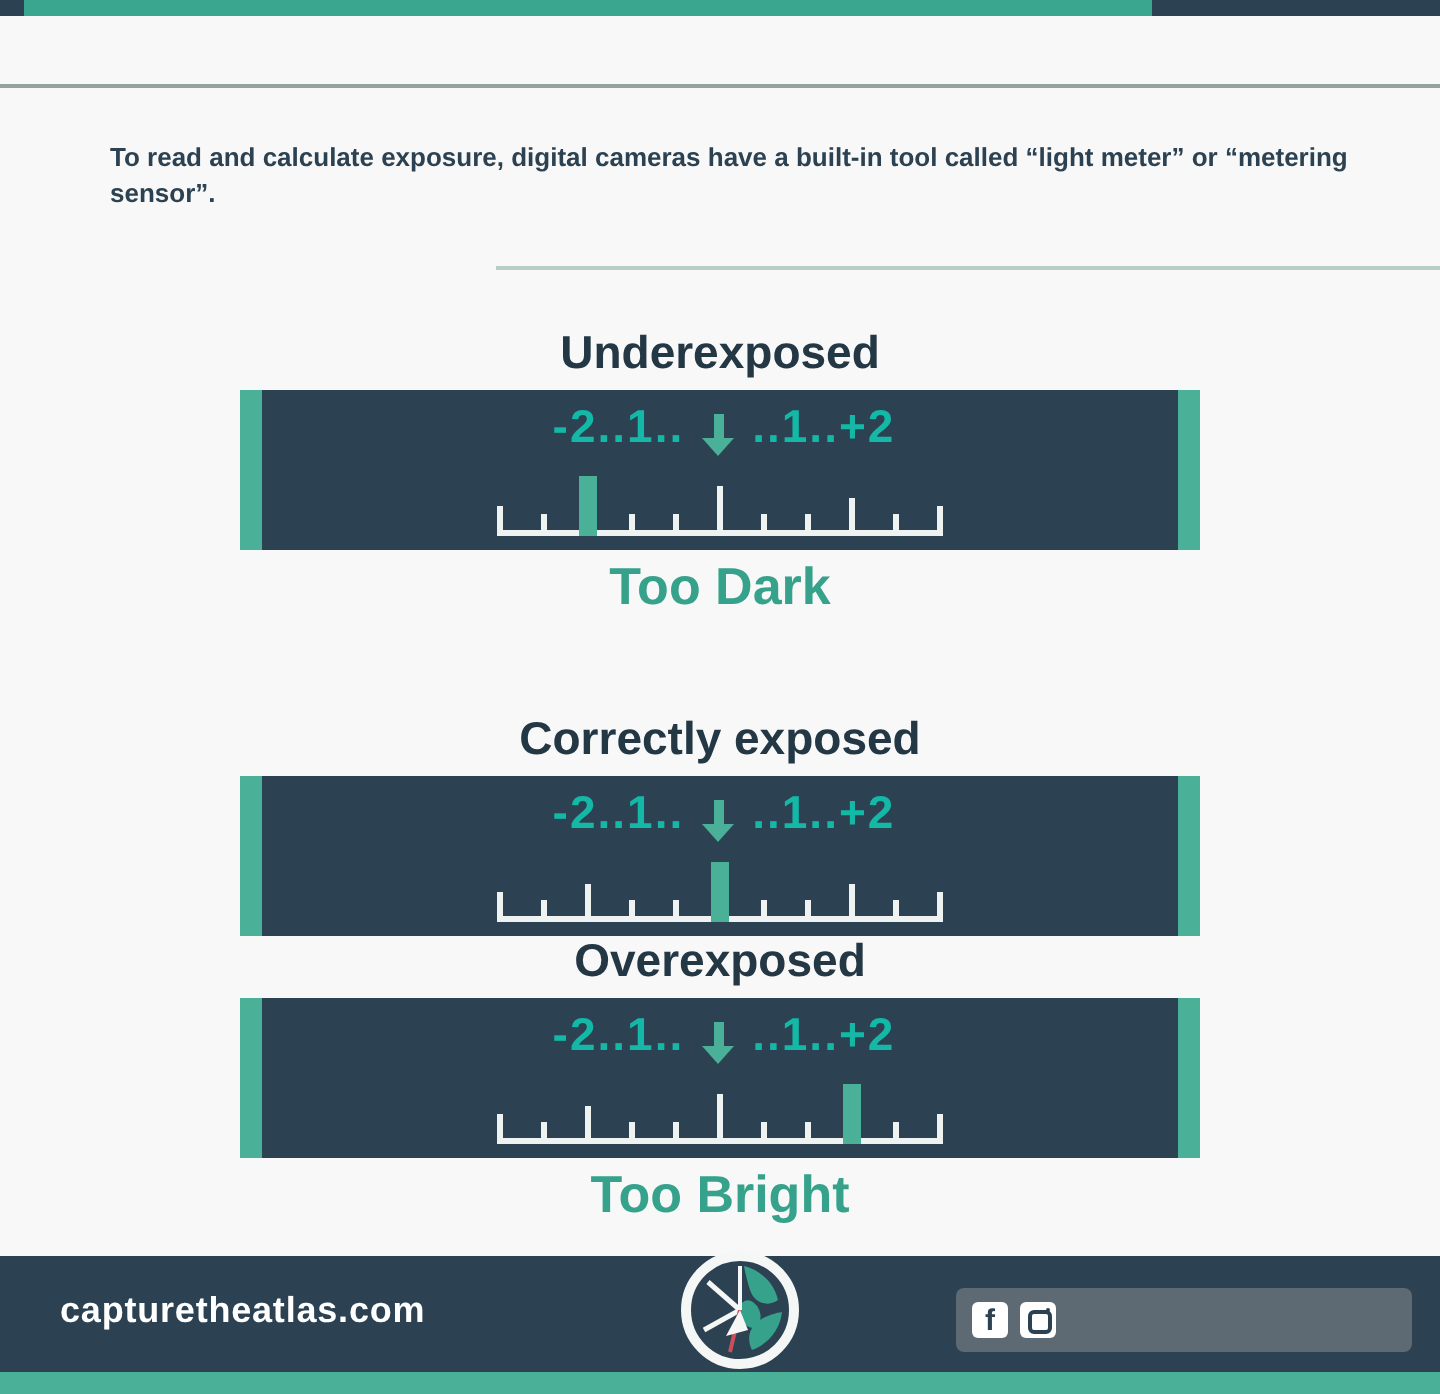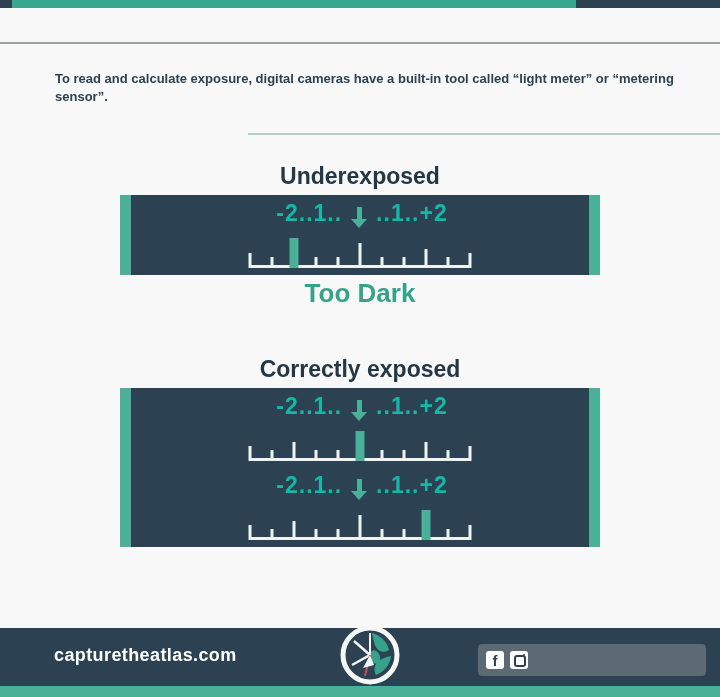--- a/index.html
+++ b/index.html
@@ -46,21 +46,21 @@
   .ruler .tick-minor{height:11px;}
   .ruler .tick-end{height:15px;}
   .ruler .tick-major{height:19px;}
   .ruler .tick-center{height:25px;}
   .ruler .marker{position:absolute;bottom:0;width:9px;height:30px;background:#4bb098;transform:translateX(-50%);}
   .meter-caption{margin-top:5px;font-size:26px;font-weight:bold;color:#37a28b;height:26px;line-height:26px;}
 
   
   .footer-bar{position:absolute;top:628px;left:0;width:720px;height:58px;background:#2c4252;}
   .footer-strip{position:absolute;top:686px;left:0;width:720px;height:11px;background:#4bb098;}
-  .footer-site{position:absolute;top:645px;left:30px;color:#fff;font-size:18px;font-weight:bold;letter-spacing:.4px;margin-left:24px;}
+  .footer-site{position:absolute;top:645px;left:30px;color:#fff;font-size:18px;font-weight:bold;letter-spacing:.4px;}
   .footer-logo{position:absolute;top:624px;left:339px;width:62px;height:62px;}
   .social-badge{position:absolute;top:644px;left:478px;width:228px;height:32px;background:#5d6973;
     border-radius:4px;display:flex;align-items:center;gap:6px;padding:0 8px;box-sizing:border-box;}
   .fb-icon{width:18px;height:18px;background:#fff;border-radius:3px;display:flex;
     align-items:center;justify-content:center;color:#2c4252;font-size:15px;font-weight:bold;}
   .ig-icon{position:relative;width:18px;height:18px;background:#fff;border-radius:3px;}
   .ig-frame{position:absolute;left:4px;top:4px;width:8px;height:8px;border:2px solid #2c4252;border-radius:3px;}
   .ig-dot{position:absolute;right:3px;top:3px;width:2px;height:2px;background:#2c4252;border-radius:50%;}
   .social-handle{color:#fff;font-size:17px;font-weight:bold;letter-spacing:.2px;}
 </style>
@@ -139,20 +139,21 @@
           <i class="tick tick-major" style="left: 80%;"></i>
           <i class="tick tick-minor" style="left: 90%;"></i>
           <i class="tick tick-end" style="left: 100%;"></i>
           <i class="marker" style="left: 50%;"></i>
         </div>
     </div>
     <div class="meter-caption"></div>
   </div>
 
   <div class="meter meter-3">
+    <div class="meter-heading">Overexposed</div>
     <div class="meter-bar">
       <div class="cap cap-left"></div>
       <div class="cap cap-right"></div>
       <div class="scale-row">
         <span>-2..1..</span>
         <span class="down-arrow">
             <i class="stem"></i>
             <i class="head"></i>
           </span>
         <span>..1..+2</span>
@@ -166,20 +167,21 @@
           <i class="tick tick-minor" style="left: 40%;"></i>
           <i class="tick tick-center" style="left: 50%;"></i>
           <i class="tick tick-minor" style="left: 60%;"></i>
           <i class="tick tick-minor" style="left: 70%;"></i>
           <i class="tick tick-major" style="left: 80%;"></i>
           <i class="tick tick-minor" style="left: 90%;"></i>
           <i class="tick tick-end" style="left: 100%;"></i>
           <i class="marker" style="left: 80%;"></i>
         </div>
     </div>
+    <div class="meter-caption">Too Bright</div>
   </div>
 
   <div class="footer-bar"></div>
   <div class="footer-strip"></div>
   <div class="footer-site">capturetheatlas.com</div>
 
   <div class="footer-logo">
     <svg width="62" height="62" viewBox="0 0 62 62">
       <circle cx="31" cy="31" r="27" fill="#2c4252" stroke="#f5f7f6" stroke-width="5"></circle>
       <path d="M33 9 C41 11 48 17 50 26 C44 30 38 27 36 21 C34.5 16 33.5 12 33 9 Z" fill="#37a28b"></path>

